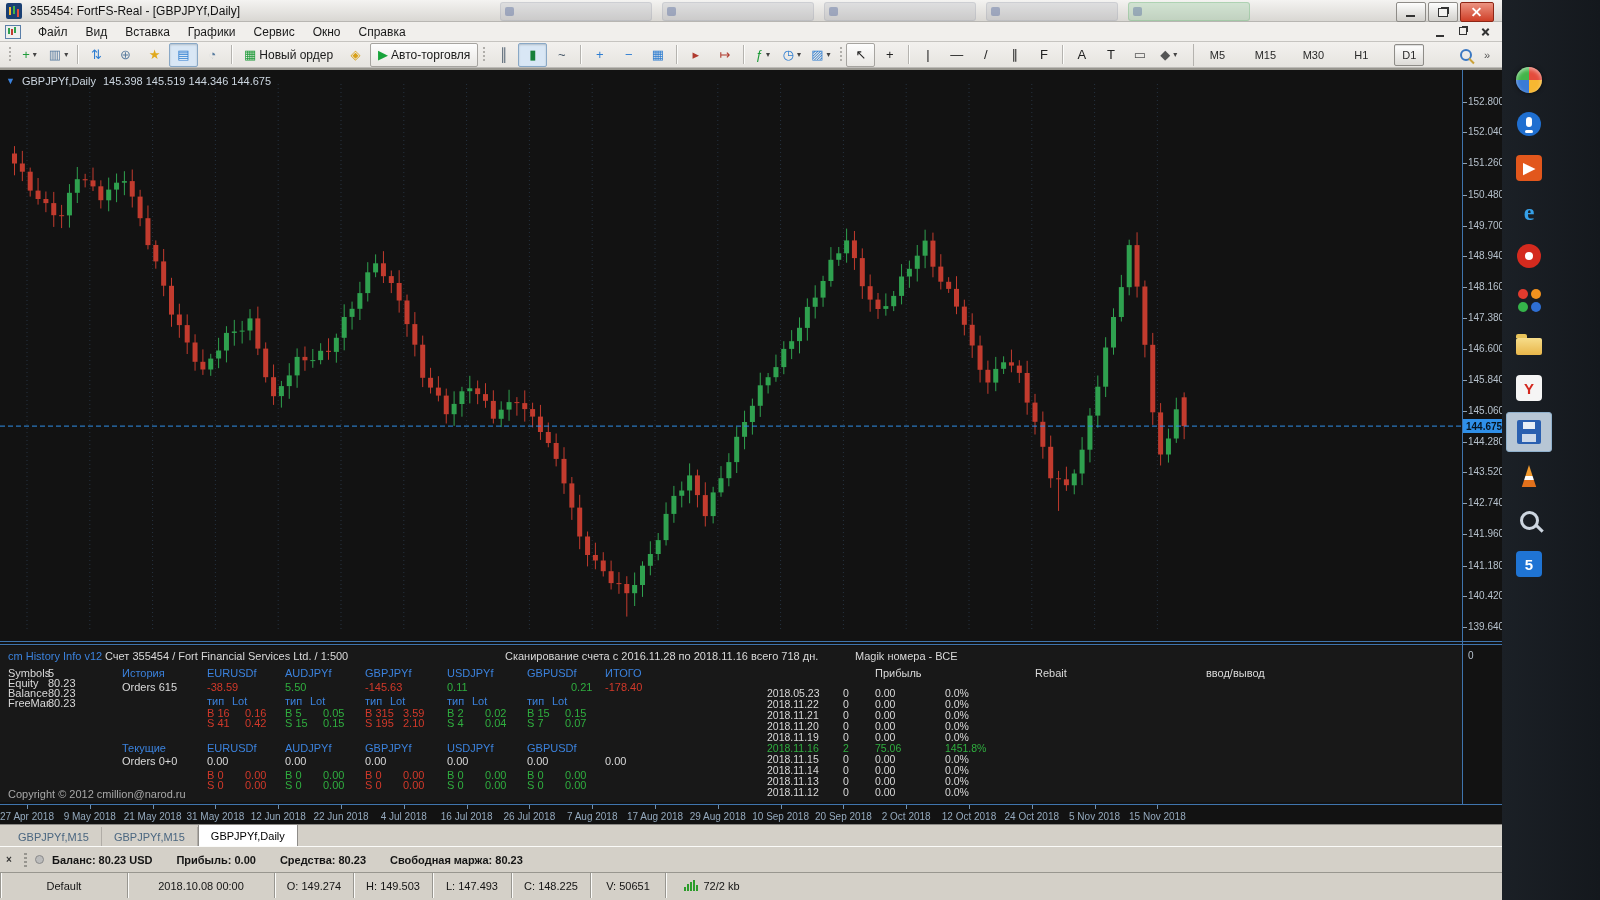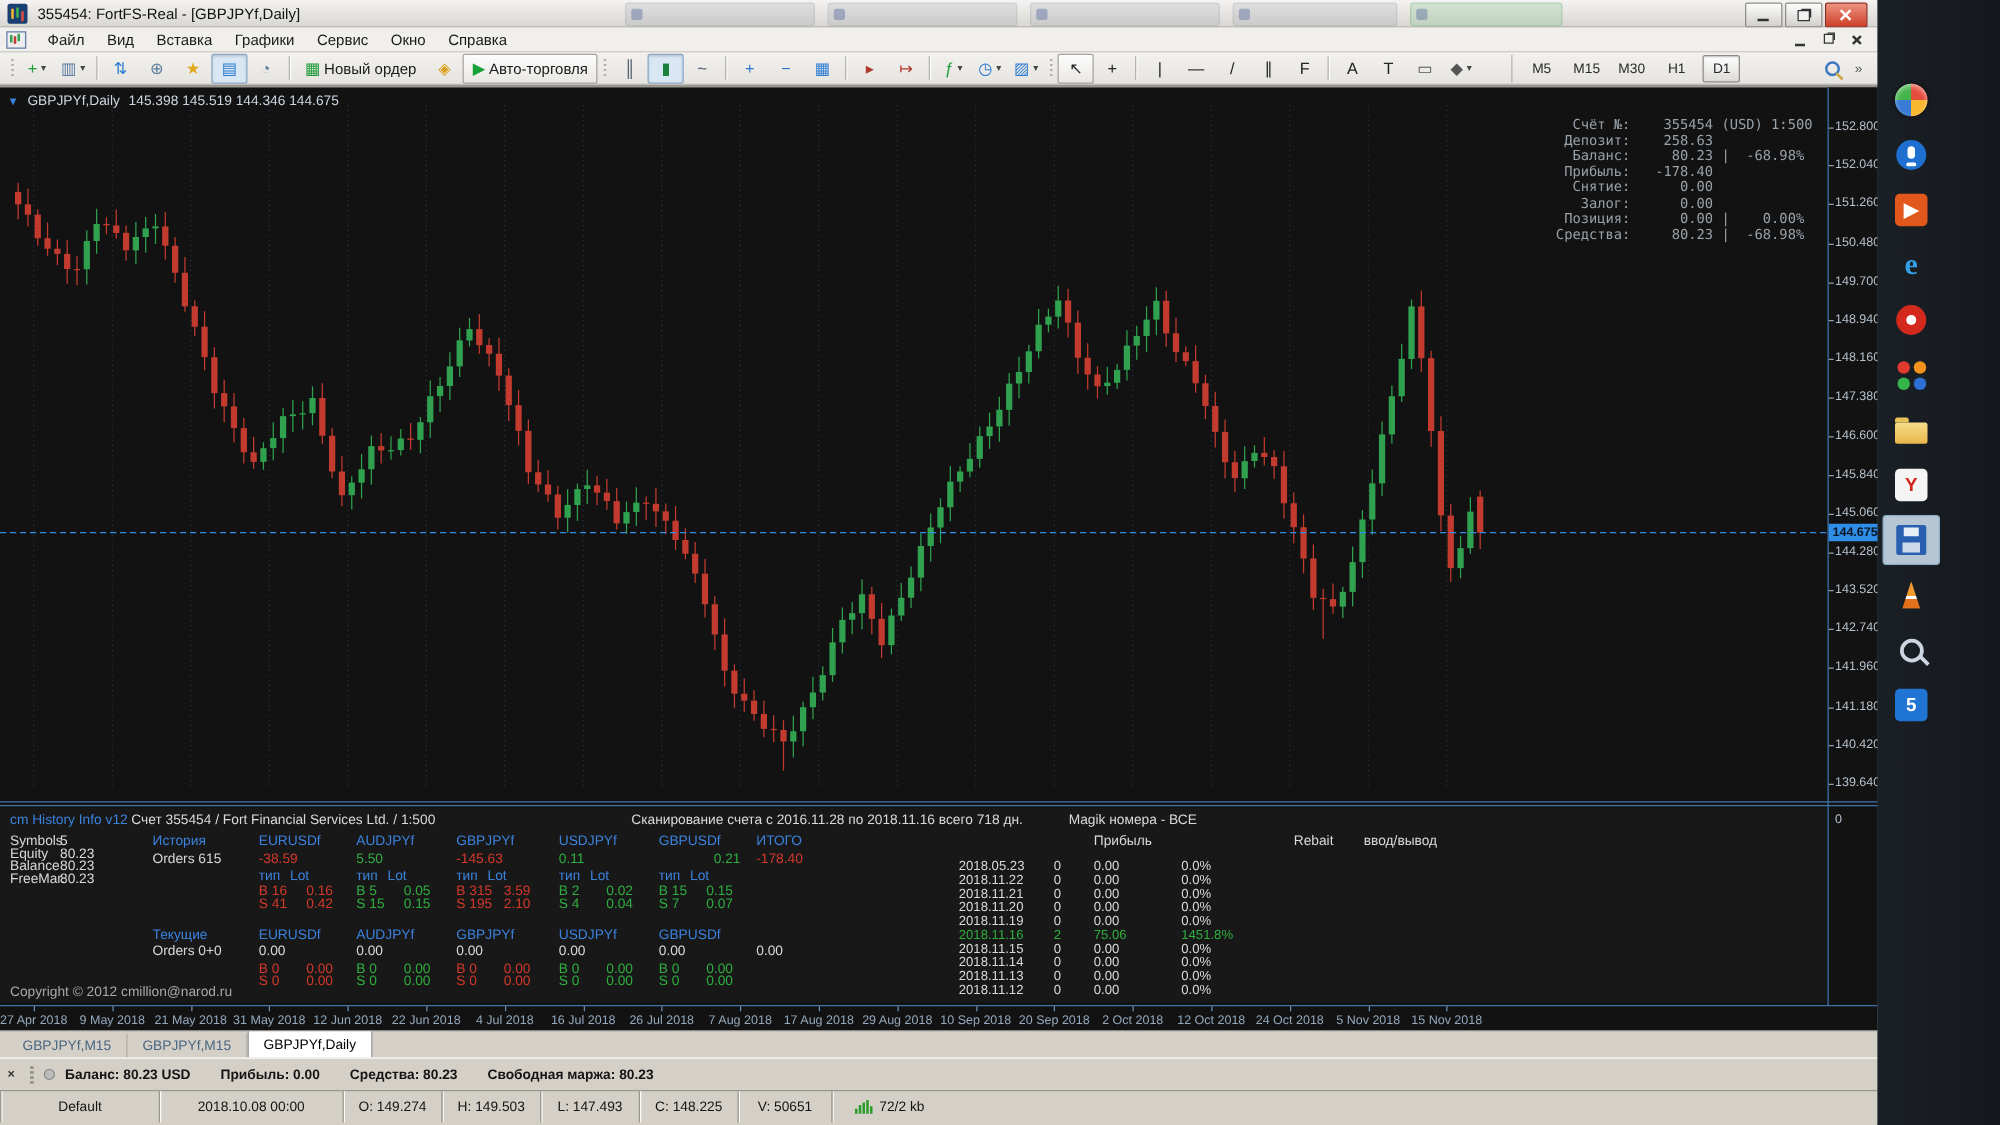--- a/index.html
+++ b/index.html
@@ -34,21 +34,21 @@
   .toolbar{position:absolute;left:0;top:42px;width:100%;height:26px;background:linear-gradient(#f3f1ee,#e6e4e0);border-bottom:1px solid #bdbbb7;box-sizing:border-box;display:flex;align-items:center;padding:0 4px;}
   .tb-grip{width:5px;height:16px;margin:0 3px;background:repeating-linear-gradient(180deg,#b0aeaa 0 2px,transparent 2px 4px);background-size:2px 100%;background-repeat:no-repeat;background-position:center;}
   .tb-sep{width:1px;height:19px;background:#b5b3af;box-shadow:1px 0 0 #fcfcfa;margin:0 4px;}
   .tbtn{height:22px;min-width:23px;display:inline-flex;align-items:center;justify-content:center;border:1px solid transparent;border-radius:2px;gap:3px;padding:0 2px;}
   .tbtn.pressed{background:#d9e7f5;border-color:#89a8c6;box-shadow:inset 0 1px 2px rgba(0,0,0,.18);}
   .tbtn.framed{border-color:#a6a4a0;background:linear-gradient(#fdfdfd,#e9e7e3);}
   .tbtn.withlabel{padding:0 7px;}
   .tb-glyph{font-size:13px;line-height:1;}
   .tb-label{font-size:12px;color:#1a1a1a;}
   .tb-dd{font-size:8px;color:#444;}
-  .tf-group{margin-left:26px;display:inline-flex;gap:6px;border-left:1px solid #b5b3af;padding-left:8px;justify-content:flex-end;}
+  .tf-group{margin-left:10px;display:inline-flex;gap:18px;border-left:1px solid #b5b3af;padding-left:8px;justify-content:flex-end;}
   .tf{min-width:28px;height:20px;display:inline-flex;align-items:center;justify-content:center;font-size:11px;color:#2a2a2a;border:1px solid transparent;border-radius:2px;}
   .tf.active{background:linear-gradient(#ffffff,#dddbd7);border-color:#8e8c88;box-shadow:inset 0 1px 1px rgba(0,0,0,.14);font-weight:normal;}
   .tb-spacer{flex:1;}
   .mag-sm{width:8px;height:8px;border:2px solid #3a78c2;border-radius:50%;position:relative;margin-right:10px;}
   .mag-sm::after{content:"";position:absolute;width:7px;height:2px;background:#caa23a;transform:rotate(45deg);right:-5px;bottom:-3px;}
   .tb-overflow{font-size:11px;color:#555;margin:0 8px 0 2px;}
   
   .chart-region{position:absolute;left:0;top:68px;width:1502px;height:736px;background:#121212;border-top:2px solid #98968f;box-sizing:border-box;}
   .plot{position:absolute;left:0;top:0;width:1462px;height:734px;overflow:hidden;}
   #candles-svg{position:absolute;left:0;top:0;}
@@ -636,43 +636,35 @@
             <rect x="1173.8" y="339.3" width="5" height="29.2" fill="#2fa14f"></rect>
             <line x1="1184.1499999999999" y1="322.4" x2="1184.1499999999999" y2="369.2" stroke="#c23b2e" stroke-width="1"></line>
             <rect x="1181.6499999999999" y="327.3" width="5" height="28.8" fill="#c23b2e"></rect>
             <line x1="0" y1="356.1" x2="1462" y2="356.1" stroke="#2f8fe8" stroke-dasharray="5 3" stroke-width="1"></line>
           </svg>
         <div class="chart-label">
           <span class="oneclick">▼</span>
           <span>GBPJPYf,Daily</span>
           <span>145.398 145.519 144.346 144.675</span>
         </div>
-        <pre class="acct">  Счёт №:    355454 (USD) 1:500
- Депозит:    258.63
-  Баланс:     80.23 |  -68.98%
- Прибыль:   -178.40
-  Снятие:      0.00
-   Залог:      0.00
- Позиция:      0.00 |    0.00%
-Средства:     80.23 |  -68.98%</pre>
         <div class="ipanel">
           <div class="pblue" style="left:8px;top:5px;">cm History Info v12</div>
           <div class="pwhite" style="left:105px;top:5px;">Счет 355454 / Fort Financial Services Ltd. / 1:500</div>
           <div class="pwhite" style="left:505px;top:5px;">Сканирование счета с 2016.11.28 по 2018.11.16 всего 718 дн.</div>
           <div class="pwhite" style="left:855px;top:5px;">Magik номера - ВСЕ</div>
           <div class="pblue" style="left:122px;top:22px;">История</div>
           <div class="pwhite" style="left:122px;top:36px;">Orders 615</div>
           <div class="pblue" style="left:122px;top:97px;">Текущие</div>
           <div class="pwhite" style="left:122px;top:110px;">Orders 0+0</div>
           <div class="pblue" style="left:605px;top:22px;">ИТОГО</div>
           <div class="pred" style="left:605px;top:36px;">-178.40</div>
           <div class="pwhite" style="left:605px;top:110px;">0.00</div>
           <div class="pwhite" style="left:875px;top:22px;">Прибыль</div>
           <div class="pwhite" style="left:1035px;top:22px;">Rebait</div>
-          <div class="pwhite" style="left:1091px;top:22px;">ввод/вывод</div>
+          <div class="pwhite" style="left:1206px;top:22px;">ввод/вывод</div>
           <div class="pgray" style="left:8px;top:143px;">Copyright © 2012 cmillion@narod.ru</div>
         <div class="pwhite" style="left: 8px; top: 22px;">Symbols</div>
             <div class="pwhite" style="left: 48px; top: 22px;">5</div>
             <div class="pwhite" style="left: 8px; top: 32px;">Equity</div>
             <div class="pwhite" style="left: 48px; top: 32px;">80.23</div>
             <div class="pwhite" style="left: 8px; top: 42px;">Balance</div>
             <div class="pwhite" style="left: 48px; top: 42px;">80.23</div>
             <div class="pwhite" style="left: 8px; top: 52px;">FreeMar.</div>
             <div class="pwhite" style="left: 48px; top: 52px;">80.23</div>
             <div class="pblue" style="left: 207px; top: 22px;">EURUSDf</div>

